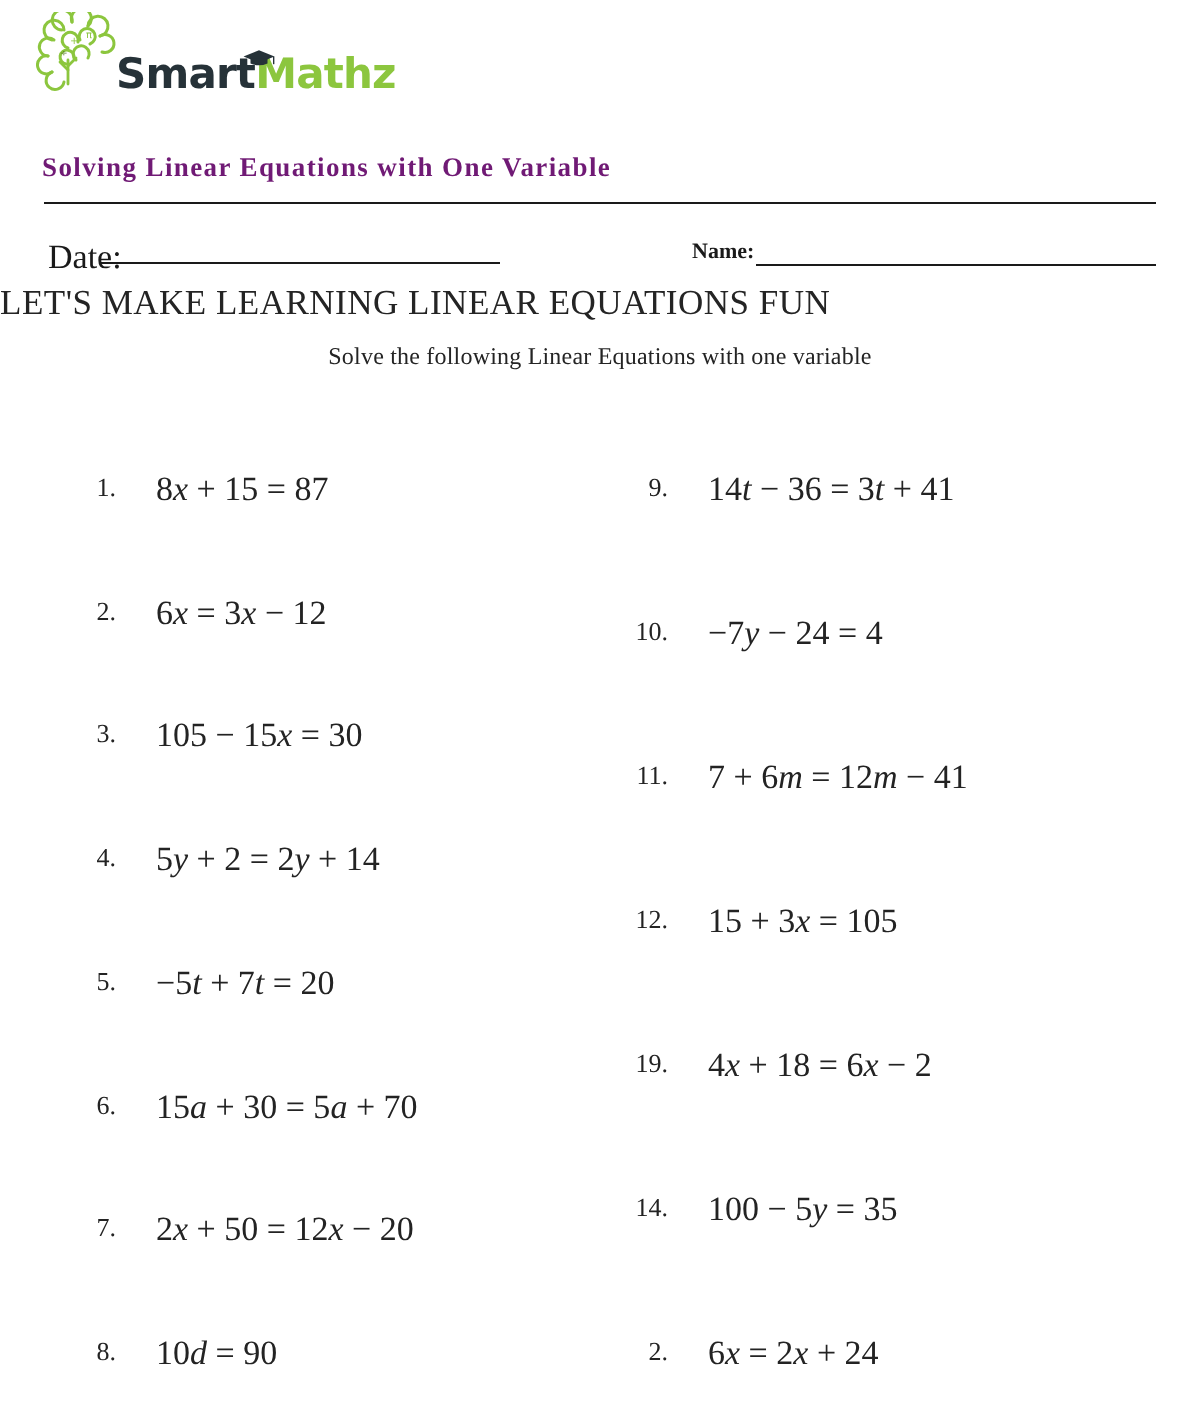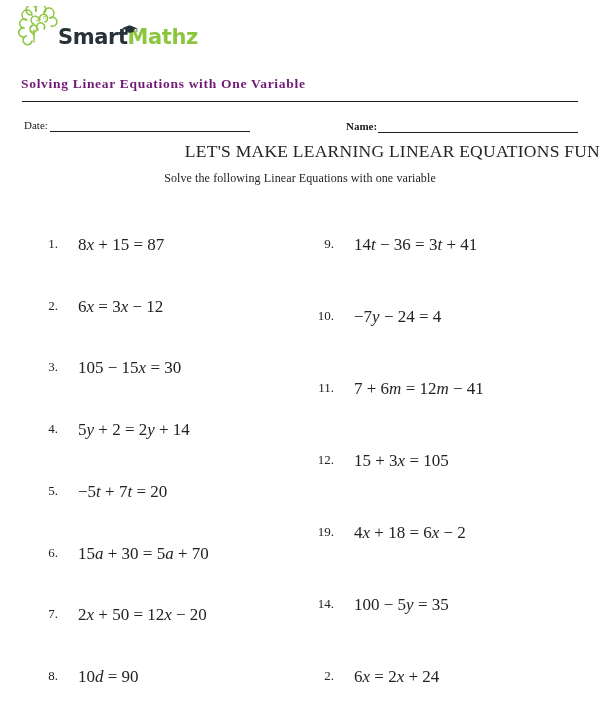--- a/index.html
+++ b/index.html
@@ -83,21 +83,21 @@
     left: 24px;
     top: 106px;
     font-size: 11px;
     letter-spacing: 0.2px;
     white-space: nowrap;
   }
   .meta-date-label {
     position: absolute;
     left: 24px;
     top: 119px;
-    font-size: 11px;
+    font-size: 17px;
     white-space: nowrap;
   }
   .meta-date-line {
     position: absolute;
     left: 50px;
     top: 131px;
     width: 200px;
     height: 0;
     border-top: 1px solid #1a1a1a;
   }
@@ -117,21 +117,21 @@
     height: 0;
     border-top: 1px solid #1a1a1a;
   }
 
   
   .sheet-title {
     position: absolute;
     left: 0;
     top: 141px;
     width: 600px;
-    text-align: right;
+    text-align: left;
     font-size: 17.5px;
     letter-spacing: 0.25px;
     color: #242424;
     white-space: nowrap;
   }
   .sheet-instruction {
     position: absolute;
     left: 0;
     top: 171px;
     width: 600px;

